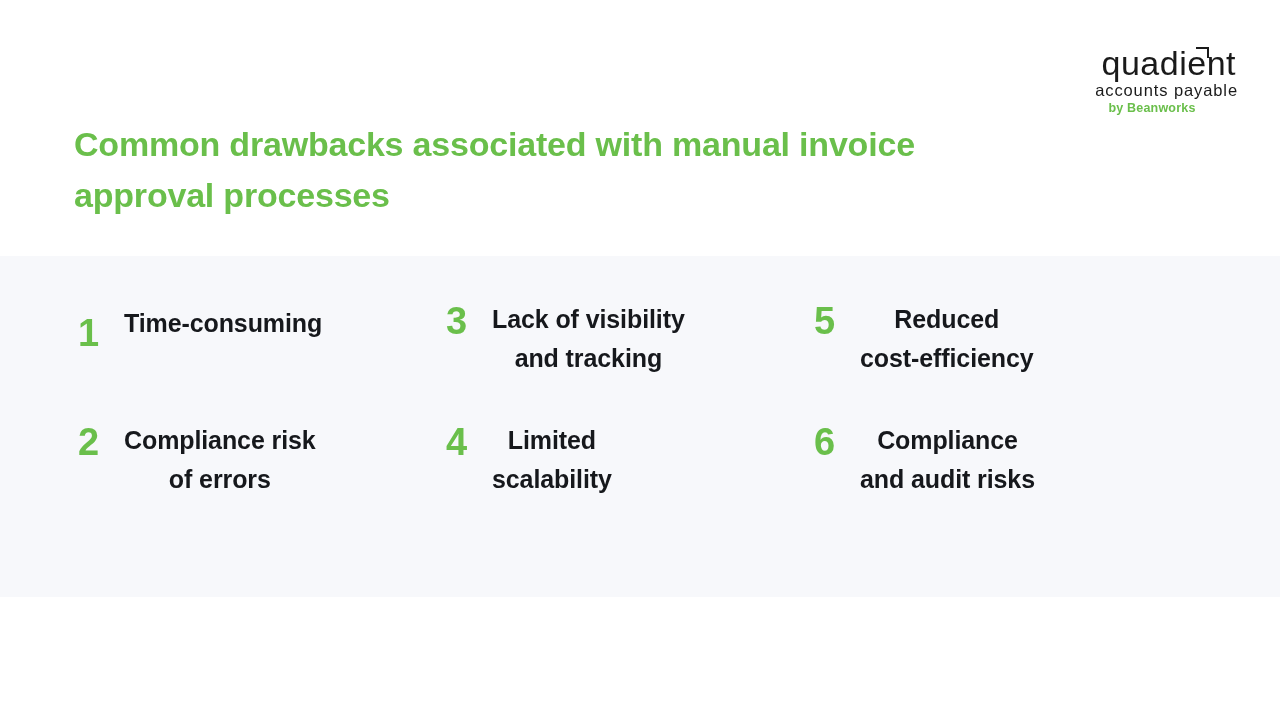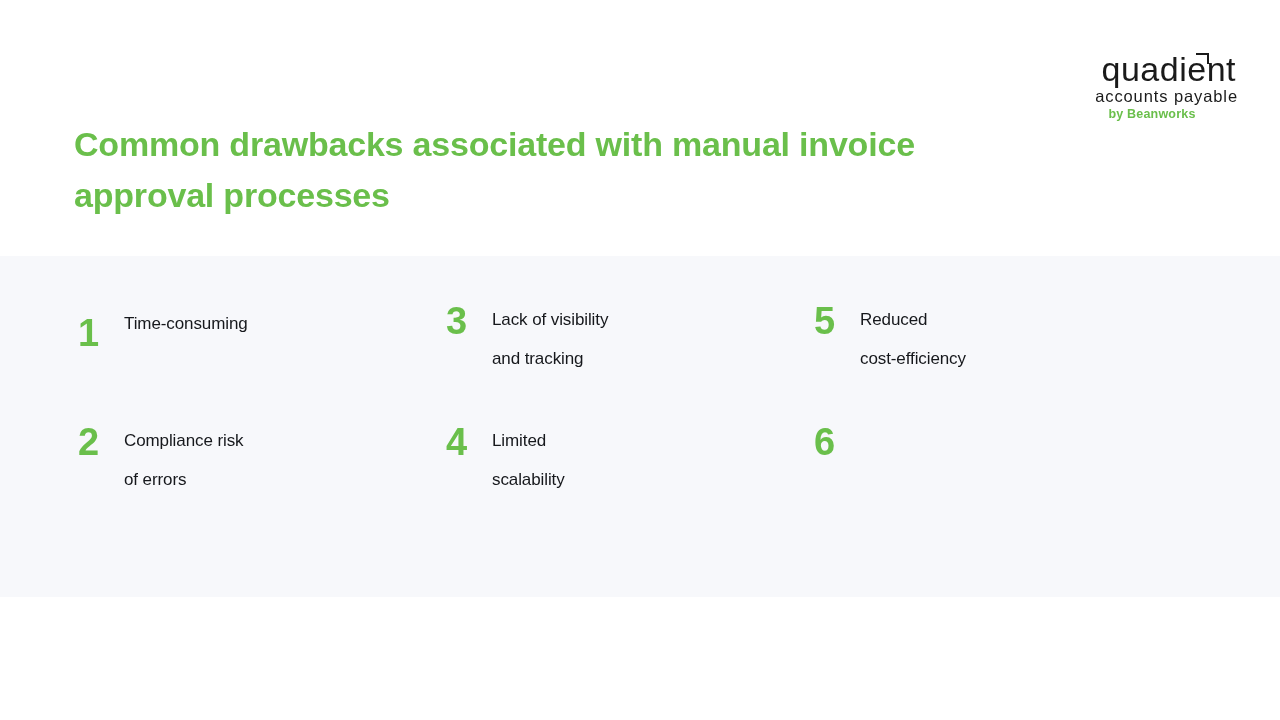--- a/index.html
+++ b/index.html
@@ -13,21 +13,21 @@
     background: #ffffff;
     font-family: "Liberation Sans", sans-serif;
     overflow: hidden;
     position: relative;
     -webkit-font-smoothing: antialiased;
   }
 
   
   .logo-block {
     position: absolute;
-    top: 52px;
+    top: 46px;
     right: 42px;
     width: 172px;
     text-align: right;
     line-height: 1;
   }
   .logo-wordmark {
     font-size: 34px;
     letter-spacing: 0.5px;
     color: #1a1a1a;
     font-weight: 300;
@@ -103,26 +103,27 @@
     font-weight: bold;
     line-height: 1;
     width: 46px;
     flex: 0 0 46px;
     text-align: left;
     padding-top: 14px;
   }
   .item-2col .num { padding-top: 2px; }
   .label {
     color: #16181C;
-    font-size: 17px;
+    font-size: 25px;
     line-height: 39px;
-    font-weight: normal;
+    font-weight: bold;
     letter-spacing: -0.1px;
     white-space: pre-line;
     padding-top: 4px;
+    text-align: center;
   }
   .item-2col .label { padding-top: 0px; }
 </style>
 </head>
 <body>
 
 <div class="logo-block">
   <div class="logo-wordmark">
     <span>quadient</span>
     <span class="logo-imark"></span>
@@ -160,16 +161,18 @@
     </div>
 
     <div class="item item-2col">
       <span class="num">4</span>
       <span class="label">Limited
 scalability</span>
     </div>
 
     <div class="item item-2col">
       <span class="num">6</span>
+      <span class="label">Compliance
+and audit risks</span>
     </div>
 
   </div>
 </div>
 
 </body></html>

